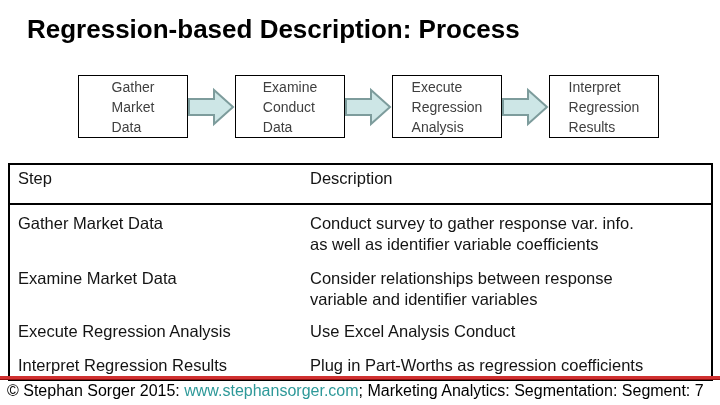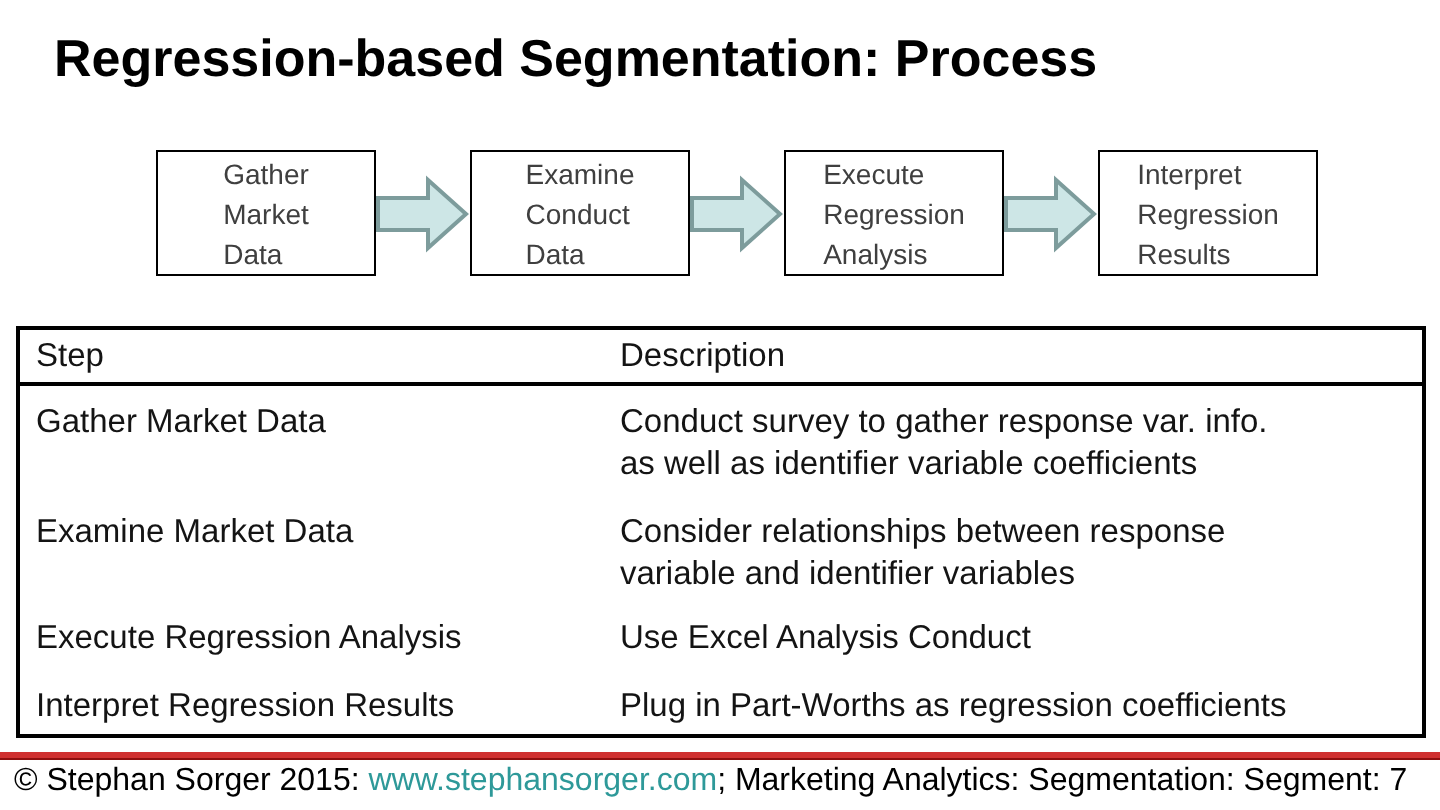--- a/index.html
+++ b/index.html
@@ -63,21 +63,21 @@
     width: 705px;
     box-sizing: border-box;
     border: 2px solid #000000;
     color: #141414;
     font-size: 16.5px;
     line-height: 21px;
   }
   .t-header {
     display: flex;
     border-bottom: 2px solid #000000;
-    padding: 3px 0 2px 0;
+    padding: 3px 0 14px 0;
   }
   .t-body { padding: 8px 0 3px 0; }
   .t-row { display: flex; }
   .t-row.gap-a { margin-bottom: 13px; }
   .t-row.gap-b { margin-bottom: 11px; }
   .t-row.gap-c { margin-bottom: 13px; }
   .col-step {
     width: 300px;
     box-sizing: border-box;
     padding-left: 8px;
@@ -111,21 +111,21 @@
   .weblink {
     color: #2e9999;
     cursor: pointer;
   }
 </style>
 </head>
 <body>
 
 <div class="slide">
 
-  <div class="title">Regression-based Segmentation: Process</div>
+  <div class="title">Regression-based Description: Process</div>
 
   <div class="flow">
     <div class="step-box">
       <span class="step-label">Gather
 Market
 Data</span>
     </div>
     <svg class="flow-arrow" viewBox="0 0 47 40">
       <polygon points="1,12 26,12 26,3 45,20 26,37 26,28 1,28" fill="#cde6e6" stroke="#7d9c9c" stroke-width="2"></polygon>
     </svg>

